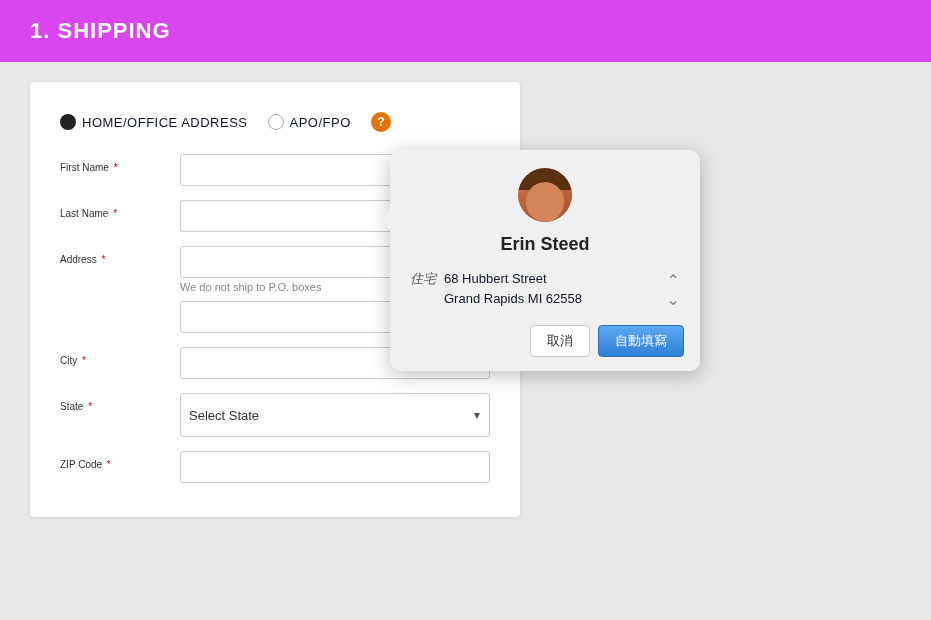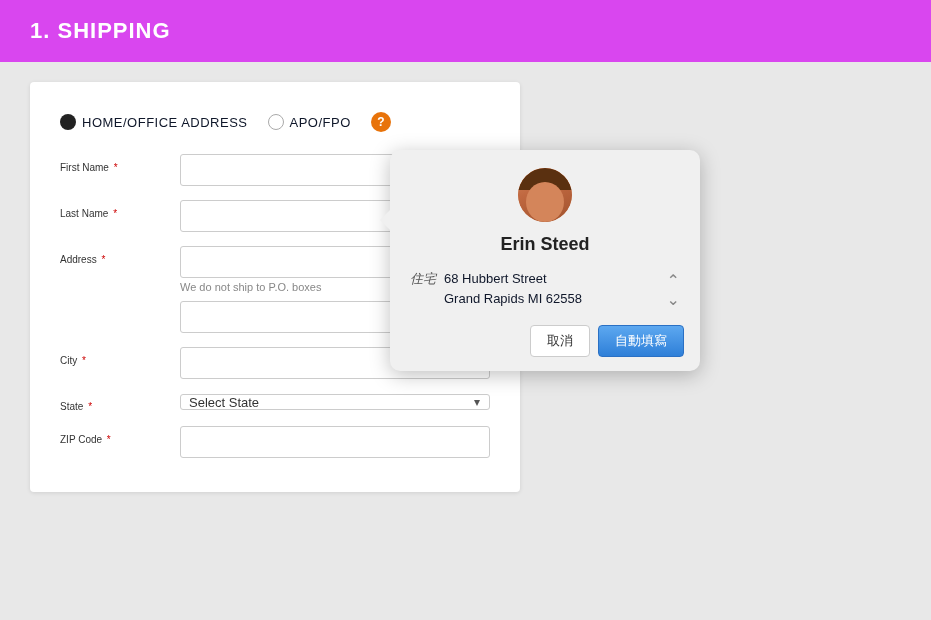--- a/index.html
+++ b/index.html
@@ -144,21 +144,21 @@
       margin-top: 2px;
     }
 
     .select-wrap {
       position: relative;
       width: 100%;
     }
 
     .form-select {
       width: 100%;
-      height: 16px;
+      height: 44px;
       border: 1px solid #ccc;
       border-radius: 3px;
       padding: 0 30px 0 8px;
       font-size: 13px;
       color: #333;
       background: #fff;
       appearance: none;
       -webkit-appearance: none;
       outline: none;
       cursor: pointer;

